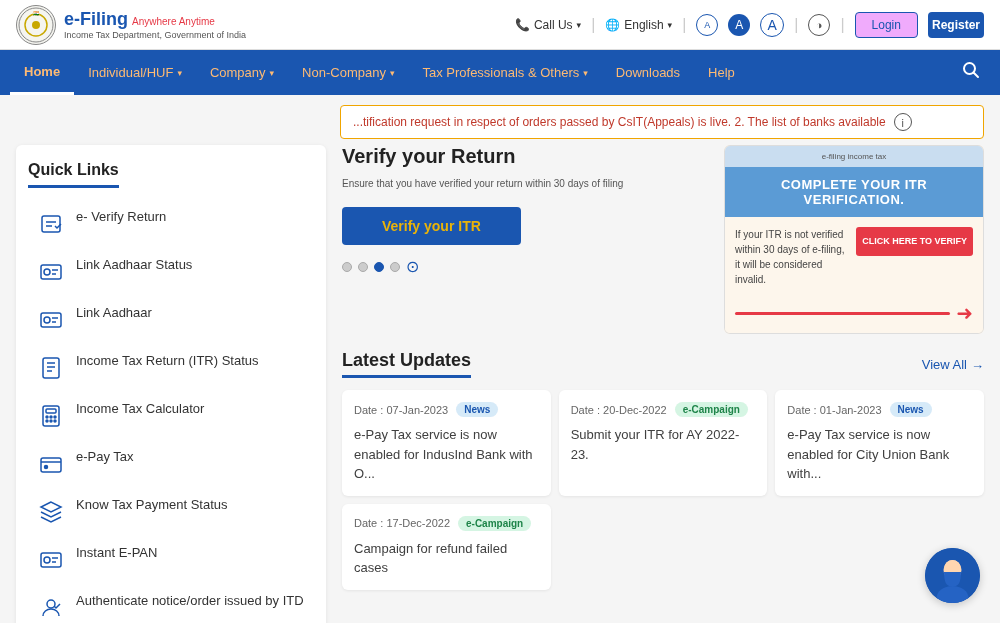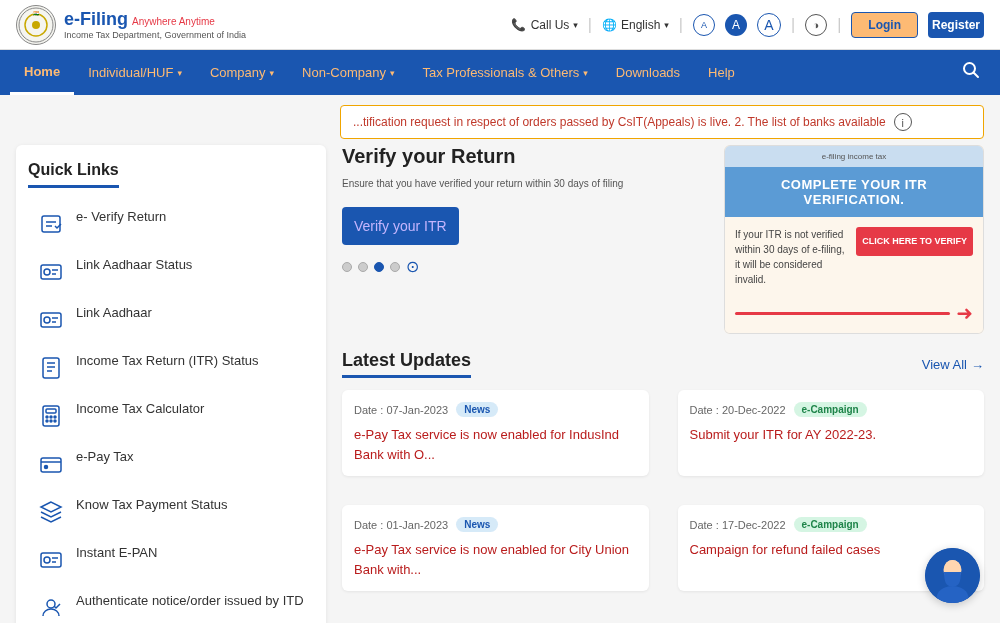--- a/index.html
+++ b/index.html
@@ -10,21 +10,21 @@
     .logo-area { display: flex; align-items: center; gap: 8px; }
     .logo-text { display: flex; flex-direction: column; }
     .logo-efiling { color: #1a56b0; font-size: 18px; font-weight: bold; }
     .logo-sub { font-size: 9px; color: #555; }
     .top-right { display: flex; align-items: center; gap: 10px; }
     .top-right-item { display: flex; align-items: center; gap: 4px; font-size: 12px; color: #333; cursor: pointer; }
     .divider { color: #ccc; font-size: 16px; }
     .font-btn { width: 22px; height: 22px; border-radius: 50%; background: #1a56b0; color: #fff; border: none; cursor: pointer; font-size: 11px; display: flex; align-items: center; justify-content: center; }
     .font-btn-outline { width: 22px; height: 22px; border-radius: 50%; background: #fff; color: #1a56b0; border: 1.5px solid #1a56b0; cursor: pointer; font-size: 10px; display: flex; align-items: center; justify-content: center; }
     .contrast-btn { width: 22px; height: 22px; border-radius: 50%; background: #fff; border: 1.5px solid #555; cursor: pointer; font-size: 11px; display: flex; align-items: center; justify-content: center; color: #555; }
-    .btn-login { background: #fdba74; border: 1.5px solid #1a56b0; color: #1a56b0; padding: 5px 16px; border-radius: 4px; cursor: pointer; font-size: 12px; font-weight: bold; }
+    .btn-login { background: #f0abfc; border: 1.5px solid #1a56b0; color: #1a56b0; padding: 5px 16px; border-radius: 4px; cursor: pointer; font-size: 12px; font-weight: normal; }
     .btn-register { background: #1a56b0; border: none; color: #fff; padding: 6px 4px; border-radius: 4px; cursor: pointer; font-size: 12px; font-weight: bold; }
 
     
     .nav-bar { background: #1a56b0; display: flex; align-items: center; height: 45px; padding: 0 10px; }
     .nav-item { color: #fdba74; padding: 0 14px; font-size: 13px; cursor: pointer; height: 45px; display: flex; align-items: center; gap: 4px; position: relative; white-space: nowrap; }
     .nav-item.active { border-bottom: 3px solid #fff; font-weight: bold; }
     .nav-search { margin-left: auto; background: none; border: none; color: #fff; font-size: 18px; cursor: pointer; padding: 0 10px; }
     .chevron { font-size: 9px; }
 
     
@@ -42,40 +42,40 @@
     .sidebar-icon { width: 30px; height: 30px; flex-shrink: 0; display: flex; align-items: center; justify-content: center; }
     .sidebar-icon svg { width: 24px; height: 24px; }
     .sidebar-item-label { color: #333; }
 
     
     .main-panel { flex: 1; }
     .verify-section { display: flex; gap: 16px; align-items: flex-start; margin-bottom: 16px; }
     .verify-text { flex: 1; }
     .verify-title { font-size: 20px; font-weight: bold; color: #222; margin-bottom: 8px; }
     .verify-subtitle { font-size: 10px; color: #555; margin-bottom: 16px; line-height: 1.5; }
-    .btn-verify { background: #1a56b0; color: #c4b5fd; border: none; padding: 11px 12px; border-radius: 4px; font-size: 14px; font-weight: normal; cursor: pointer; }
+    .btn-verify { background: #1a56b0; color: #eab308; border: none; padding: 11px 40px; border-radius: 4px; font-size: 14px; font-weight: bold; cursor: pointer; }
     .carousel-dots { display: flex; gap: 6px; margin-top: 12px; align-items: center; }
     .dot { width: 10px; height: 10px; border-radius: 50%; background: #ccc; border: 1.5px solid #aaa; cursor: pointer; }
     .dot.active { background: #1a56b0; border-color: #1a56b0; }
     .dot-nav { font-size: 16px; color: #1a56b0; cursor: pointer; }
 
     .verify-image { width: 260px; min-width: 260px; border-radius: 6px; overflow: hidden; background: #f5e9da; padding: 0; margin-left: 8px; }
 
     
     .updates-header { display: flex; justify-content: space-between; align-items: center; margin-bottom: 12px; }
     .updates-title { font-size: 18px; font-weight: bold; color: #222; border-bottom: 3px solid #1a56b0; padding-bottom: 4px; }
     .view-all { color: #1a56b0; font-size: 13px; cursor: pointer; display: flex; align-items: center; gap: 4px; }
-    .updates-grid { display: grid; grid-template-columns: 1fr 1fr; gap: 29px; }
+    .updates-grid { display: grid; grid-template-columns: 1fr 1fr 1fr; gap: 8px; }
     .update-card { background: #fff; border-radius: 6px; padding: 12px; box-shadow: 0 1px 3px rgba(0,0,0,0.07); }
     .update-meta { display: flex; align-items: center; gap: 8px; margin-bottom: 8px; }
     .update-date { font-size: 11px; color: #666; }
     .badge { padding: 2px 8px; border-radius: 10px; font-size: 10px; font-weight: bold; }
     .badge-news { background: #d6eaf8; color: #1a56b0; }
     .badge-campaign { background: #d5f5e3; color: #1e8449; }
-    .update-text { font-size: 13px; color: #b91c1c; line-height: 1.5; }
+    .update-text { font-size: 13px; color: #404040; line-height: 1.5; }
 
     
     .floating-avatar { position: fixed; bottom: 20px; right: 20px; width: 55px; height: 55px; border-radius: 50%; background: #1a56b0; overflow: hidden; box-shadow: 0 2px 8px rgba(0,0,0,0.2); display: flex; align-items: flex-end; justify-content: center; }
 
     
     .emblem-circle { width: 40px; height: 40px; border-radius: 50%; background: #f5f5f0; border: 1.5px solid #888; display: flex; align-items: center; justify-content: center; font-size: 9px; color: #555; text-align: center; overflow: hidden; }
   </style>
 </head>
 <body>
 

